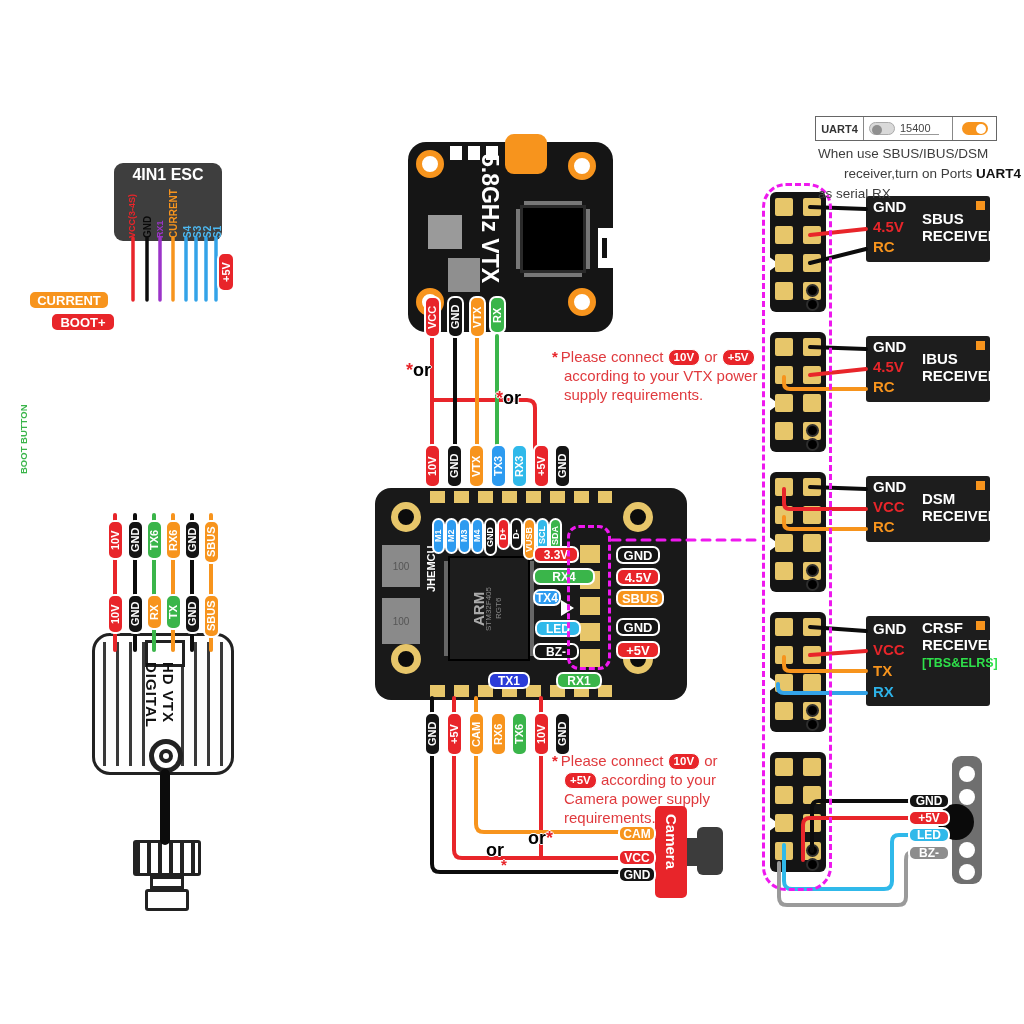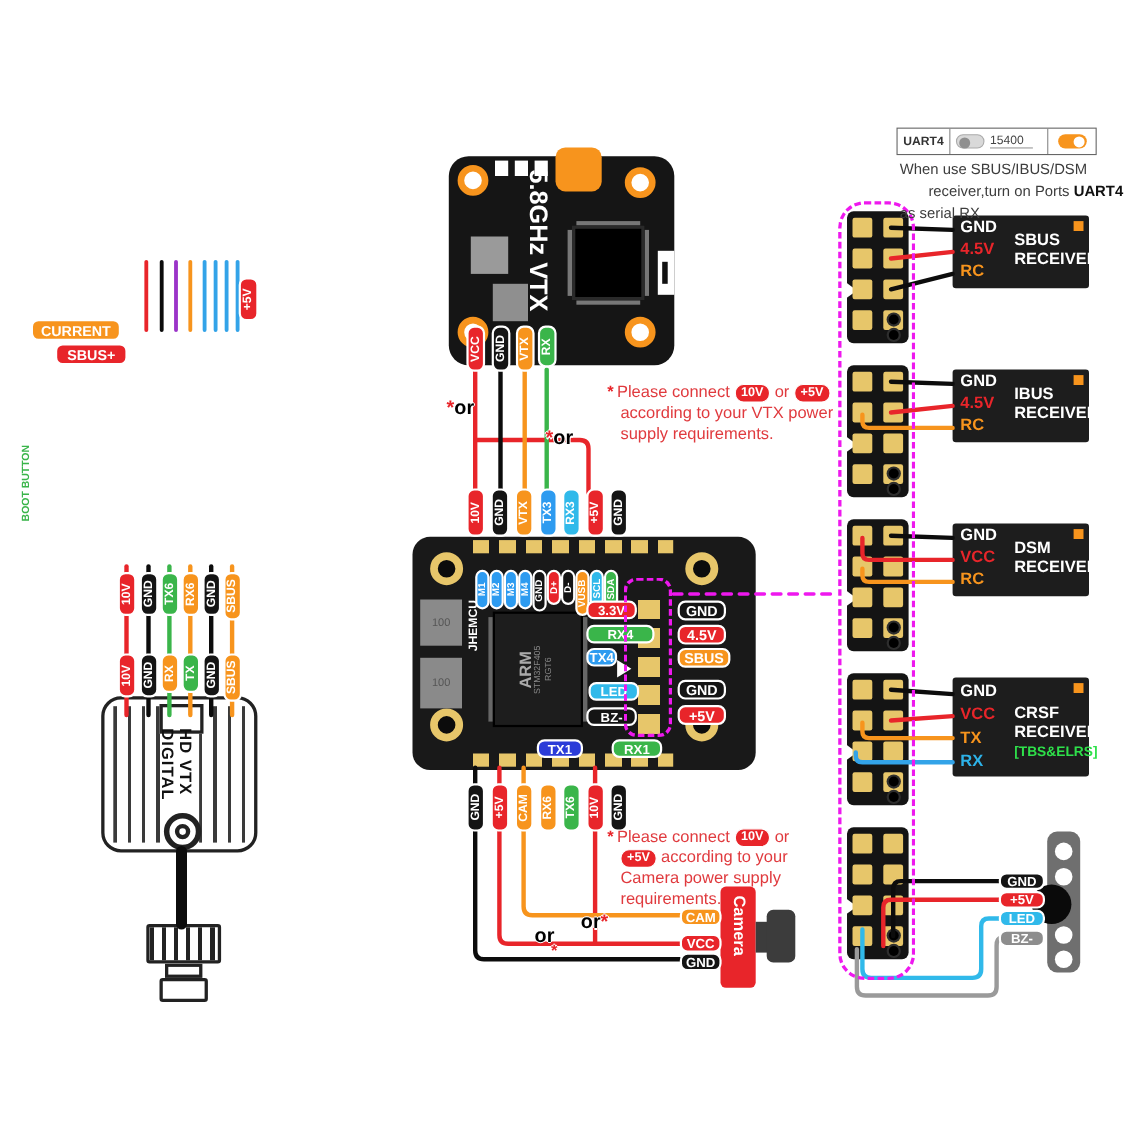--- a/index.html
+++ b/index.html
@@ -56,20 +56,31 @@
   #labels{z-index:10}
   #boards{z-index:1}
 </style>
 </head>
 <body>
 
 <div id="stage">
 
   <div class="ly" id="boards">
 
+    <div class="abs" style="left:114px;top:163px;width:108px;height:78px;background:#3e3e3e;border-radius:9px">
+      <div class="abs" style="left:0;right:0;top:3px;text-align:center;color:#fff;font-weight:700;font-size:16px">4IN1 ESC</div>
+      <span class="abs pv t-red" style="left:13px;bottom:3px;height:58px;font-size:9px;font-weight:700">VCC(3-4S)</span>
+      <span class="abs pv t-blk" style="left:28px;bottom:3px;height:34px;font-size:10px;font-weight:700">GND</span>
+      <span class="abs pv t-pur" style="left:41px;bottom:3px;height:26px;font-size:9px;font-weight:700">RX1</span>
+      <span class="abs pv t-org" style="left:54px;bottom:3px;height:58px;font-size:10px;font-weight:700">CURRENT</span>
+      <span class="abs pv t-blu" style="left:68px;bottom:3px;height:22px;font-size:10px;font-weight:700">S4</span>
+      <span class="abs pv t-blu" style="left:78px;bottom:3px;height:22px;font-size:10px;font-weight:700">S3</span>
+      <span class="abs pv t-blu" style="left:88px;bottom:3px;height:22px;font-size:10px;font-weight:700">S2</span>
+      <span class="abs pv t-blu" style="left:98px;bottom:3px;height:22px;font-size:10px;font-weight:700">S1</span>
+    </div>
 
 
     <div class="abs" style="left:92px;top:633px;width:142px;height:142px;background:#fff;border:3px solid #222;border-radius:18px">
       <div class="hatch" style="left:8px;top:6px;width:44px;height:124px"></div>
       <div class="hatch" style="left:86px;top:6px;width:44px;height:124px"></div>
       <div class="abs" style="left:50px;top:4px;width:40px;height:27px;background:#fff;border:3px solid #222"></div>
       <div class="abs pvl" style="left:48px;top:26px;height:96px;color:#111;font-weight:700;font-size:15px;line-height:17px;letter-spacing:1px">
         <span>DIGITAL</span><br>
         <span>HD VTX</span>
       </div>
@@ -234,21 +245,21 @@
       <span class="rxpin t-red" style="top:23px">VCC</span>
       <span class="rxpin t-org" style="top:43px">RC</span>
       <div class="rxtitle" style="top:14px"><span>DSM</span><br><span>RECEIVER</span></div>
       <div class="osq"></div>
     </div>
     <div class="rxbox" style="top:616px;height:90px">
       <span class="rxpin t-wht" style="top:5px">GND</span>
       <span class="rxpin t-red" style="top:26px">VCC</span>
       <span class="rxpin t-org" style="top:47px">TX</span>
       <span class="rxpin" style="top:68px;color:#2db2e8">RX</span>
-      <div class="rxtitle" style="top:24px"><span>CRSF</span><br><span>RECEIVER</span><br><span class="rxsub">[TBS&amp;ELRS]</span></div>
+      <div class="rxtitle" style="top:3px"><span>CRSF</span><br><span>RECEIVER</span><br><span class="rxsub">[TBS&amp;ELRS]</span></div>
       <div class="osq"></div>
     </div>
 
     <div class="abs" style="left:952px;top:756px;width:30px;height:128px;background:#6f6f6f;border-radius:9px">
       <div class="ring" style="left:7px;top:10px;width:16px;height:16px;background:#fff"></div>
       <div class="ring" style="left:7px;top:33px;width:16px;height:16px;background:#fff"></div>
       <div class="ring" style="left:7px;top:86px;width:16px;height:16px;background:#fff"></div>
       <div class="ring" style="left:7px;top:108px;width:16px;height:16px;background:#fff"></div>
     </div>
     <div class="ring" style="left:938px;top:804px;width:36px;height:36px;background:#0a0a0a"></div>
@@ -320,21 +331,21 @@
       <path class="s-red" d="M803,860 V825 Q803,818 810,818 H908"></path>
       <path class="s-cyn" d="M784,845 V881 Q784,889 792,889 H884 Q892,889 892,881 V842 Q892,835 899,835 H908"></path>
       <path class="s-gry" d="M779,863 V897 Q779,905 787,905 H898 Q906,905 906,897 V860 Q906,853 910,853"></path>
     </g>
   </svg>
 
   <div class="ly" id="labels">
 
     <div class="pill c-red pv" style="left:217px;top:252px;width:18px;height:40px">+5V</div>
     <div class="pill c-org" style="left:28px;top:290px;width:82px;height:20px;font-size:13px">CURRENT</div>
-    <div class="pill c-red" style="left:50px;top:312px;width:66px;height:20px;font-size:13px">SBUS+</div>
+    <div class="pill c-red" style="left:50px;top:312px;width:66px;height:20px;font-size:13px">BOOT+</div>
     <span class="abs pv" style="left:18px;top:394px;height:80px;color:var(--green);font-weight:700;font-size:9.5px">BOOT BUTTON</span>
 
     <div class="pill pv c-red" style="left:107px;top:520px;width:17px;height:40px">10V</div>
     <div class="pill pv c-blk" style="left:127px;top:520px;width:17px;height:40px">GND</div>
     <div class="pill pv c-grn" style="left:146px;top:520px;width:17px;height:40px">TX6</div>
     <div class="pill pv c-org" style="left:165px;top:520px;width:17px;height:40px">RX6</div>
     <div class="pill pv c-blk" style="left:184px;top:520px;width:17px;height:40px">GND</div>
     <div class="pill pv c-org" style="left:203px;top:520px;width:17px;height:44px">SBUS</div>
 
     <div class="pill pv c-red" style="left:107px;top:594px;width:17px;height:40px">10V</div>

